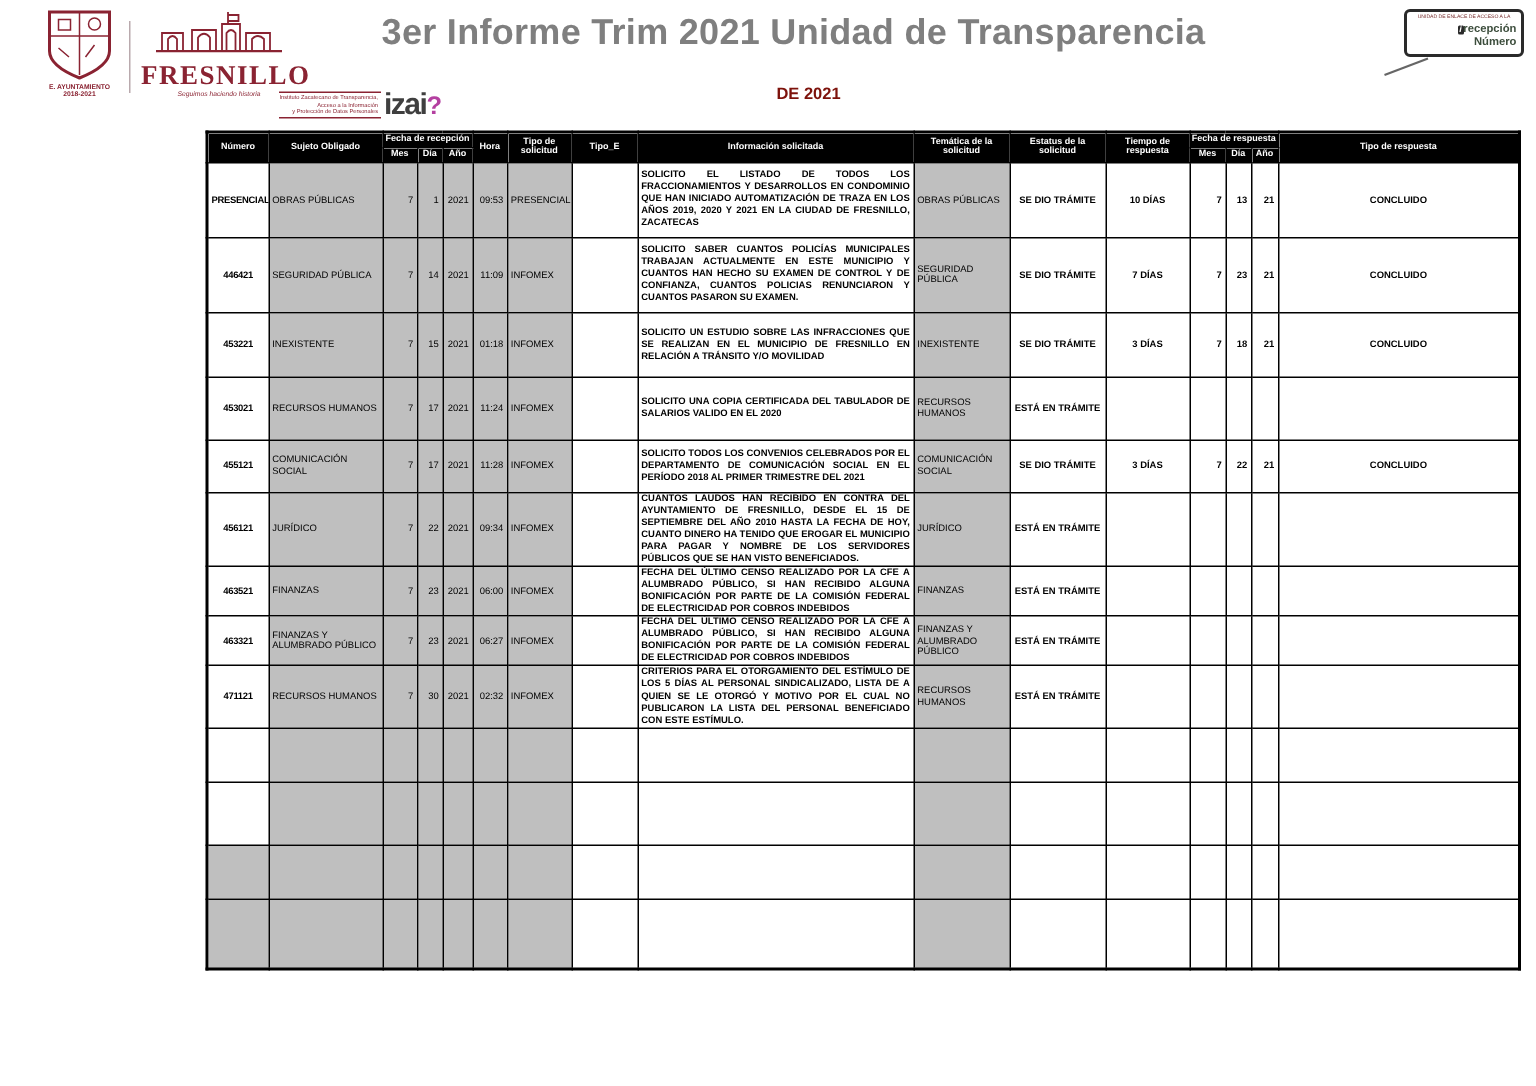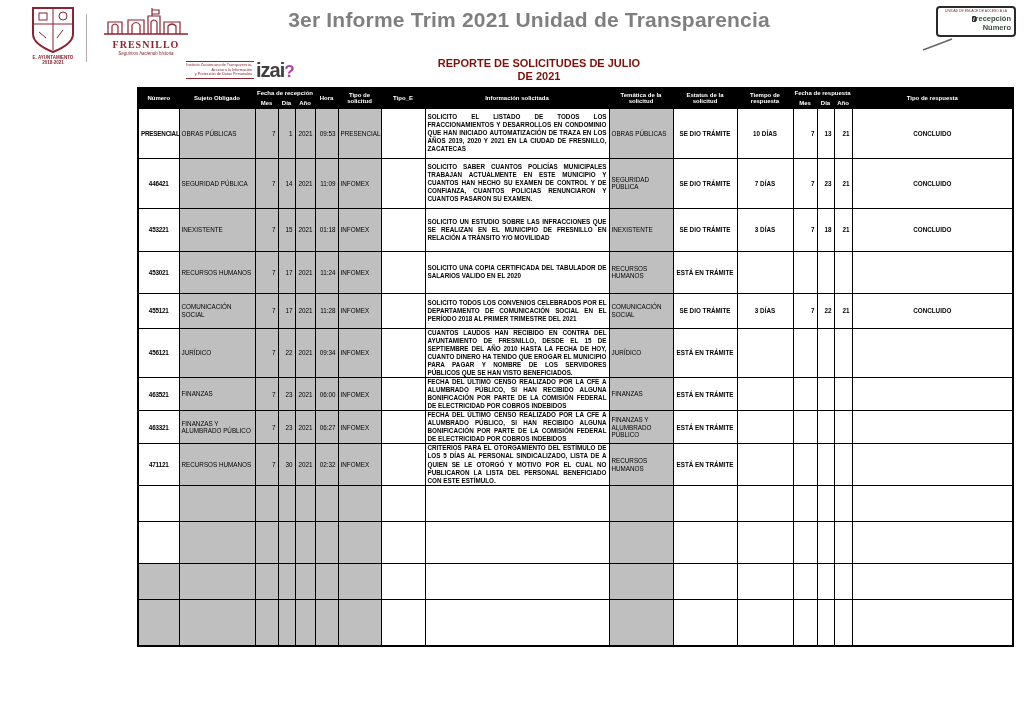--- a/index.html
+++ b/index.html
@@ -5,25 +5,25 @@
   html,body{margin:0;padding:0;}
   body{width:1024px;height:724px;background:#fff;position:relative;overflow:hidden;
        font-family:"Liberation Sans",sans-serif;color:#000;}
 
   
   .crest{position:absolute;left:26px;top:6px;width:54px;text-align:center;}
   .crest svg{display:block;margin:0 auto;}
   .crest-text{font-size:4.5px;font-weight:bold;color:#8a2332;line-height:1.2;margin-top:1px;}
   .logo-divider{position:absolute;left:86px;top:14px;width:1px;height:48px;background:#b9a9ad;}
   .fresnillo{position:absolute;left:94px;top:4px;width:104px;text-align:center;}
-  .fresnillo-name{font-family:"Liberation Serif",serif;font-size:10px;font-weight:bold;
+  .fresnillo-name{font-family:"Liberation Serif",serif;font-size:18px;font-weight:bold;
                   color:#8a2332;letter-spacing:1px;line-height:1;}
   .fresnillo-tag{font-size:4.5px;color:#8a2332;font-style:italic;margin-top:1px;}
   .page-title{position:absolute;left:0;right:0;top:8px;text-align:center;padding-left:34px;
-              font-size:21px;font-weight:bold;color:#7f7f7f;letter-spacing:0.2px;}
+              font-size:24px;font-weight:bold;color:#7f7f7f;letter-spacing:0.2px;}
   .subtitle{position:absolute;left:0;right:0;top:57px;text-align:center;padding-left:54px;
             font-size:11px;font-weight:bold;color:#7d120b;line-height:1.2;}
   .izai{position:absolute;left:186px;top:60px;display:flex;align-items:center;}
   .izai-tag{width:66px;text-align:right;font-size:3.8px;color:#8a2332;line-height:1.25;
             border-top:1px solid #8a2332;border-bottom:1px solid #8a2332;padding:1px 2px 1px 0;}
   .izai-name{font-size:20px;font-weight:bold;color:#3f3f3f;line-height:1;margin-left:2px;
              letter-spacing:-1px;}
   .izai-q{color:#b43fa0;font-weight:bold;font-size:17px;}
   .badge{position:absolute;left:936px;top:6px;width:70px;border:2px solid #2a2a2a;border-radius:4px;
          background:#fff;padding:2px 3px 3px 3px;text-align:right;}
@@ -80,21 +80,20 @@
     <path d="M64 30 v-12 h16 v12 M68 30 v-8 q4 -4 8 0 v8" stroke="#8a2332" stroke-width="1.2" fill="none"></path>
     <path d="M52 12 v-8 m0 2 h7 v4 h-7" stroke="#8a2332" stroke-width="1.2" fill="none"></path>
   </svg>
   <div class="fresnillo-name">FRESNILLO</div>
   <div class="fresnillo-tag">Seguimos haciendo historia</div>
 </div>
 
 <div class="page-title">3er Informe Trim 2021 Unidad de Transparencia</div>
 
 <div class="subtitle">
-  <div>REPORTE DE SOLICITUDES DE JULIO</div>
   <div>DE 2021</div>
 </div>
 
 <div class="izai">
   <div class="izai-tag">
     <div>Instituto Zacatecano de Transparencia,</div>
     <div>Acceso a la Información</div>
     <div>y Protección de Datos Personales</div>
   </div>
   <div class="izai-name"><span>izai</span><span class="izai-q">?</span></div>

